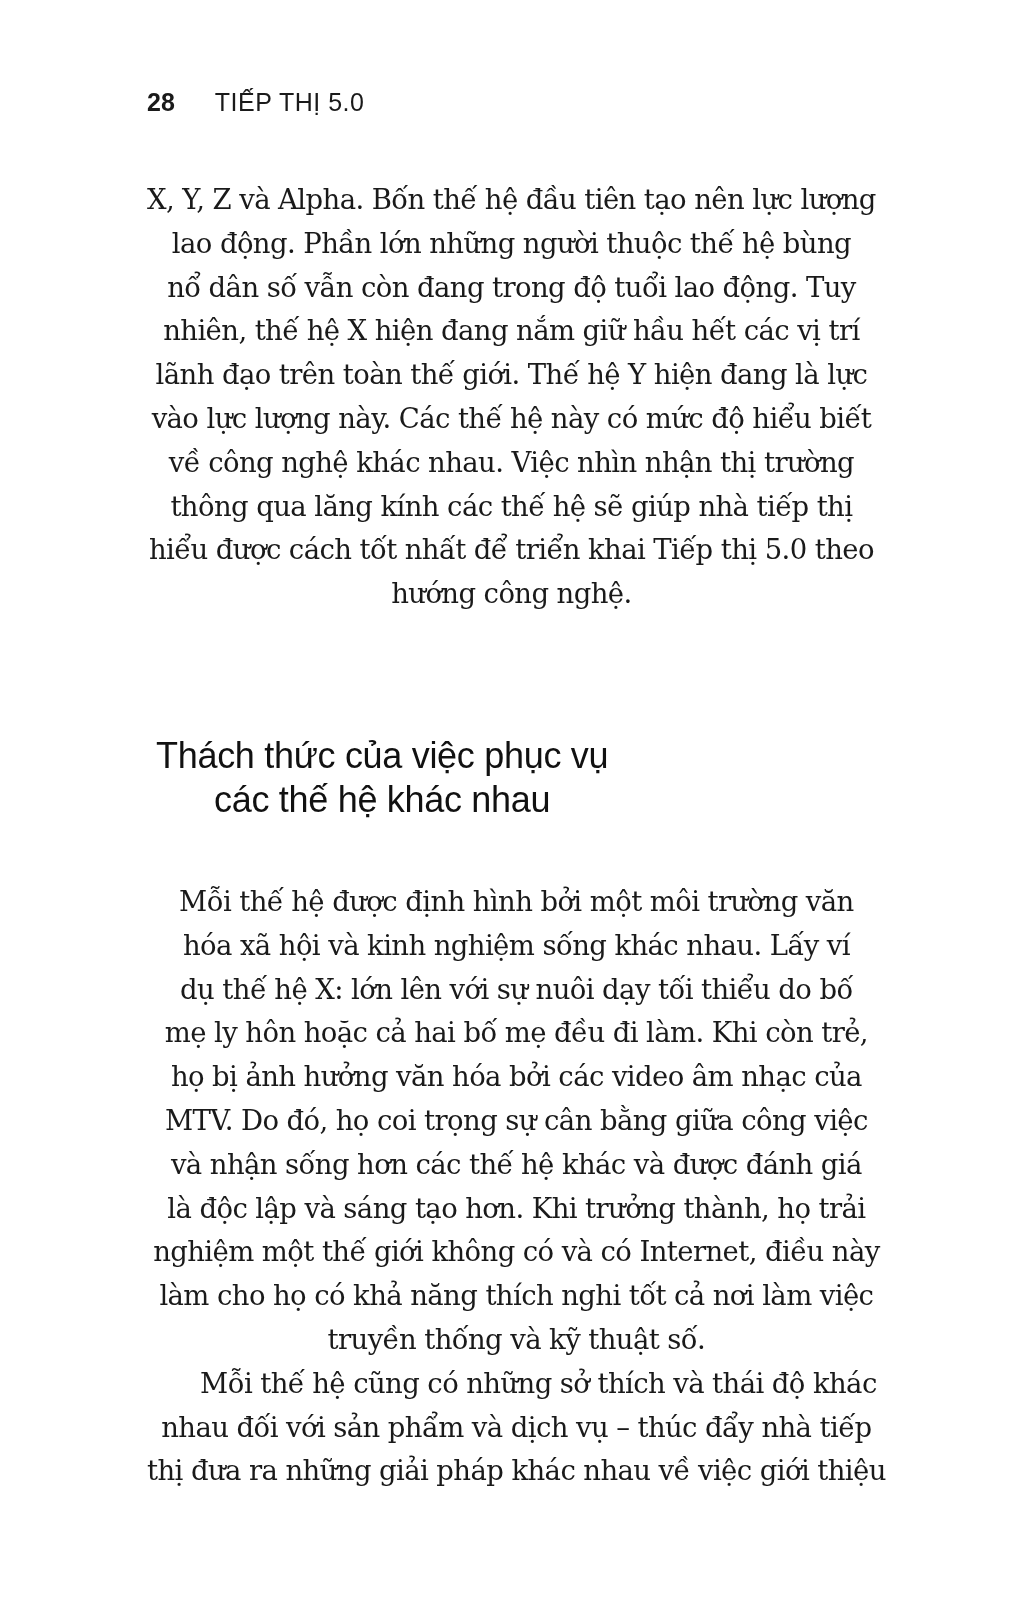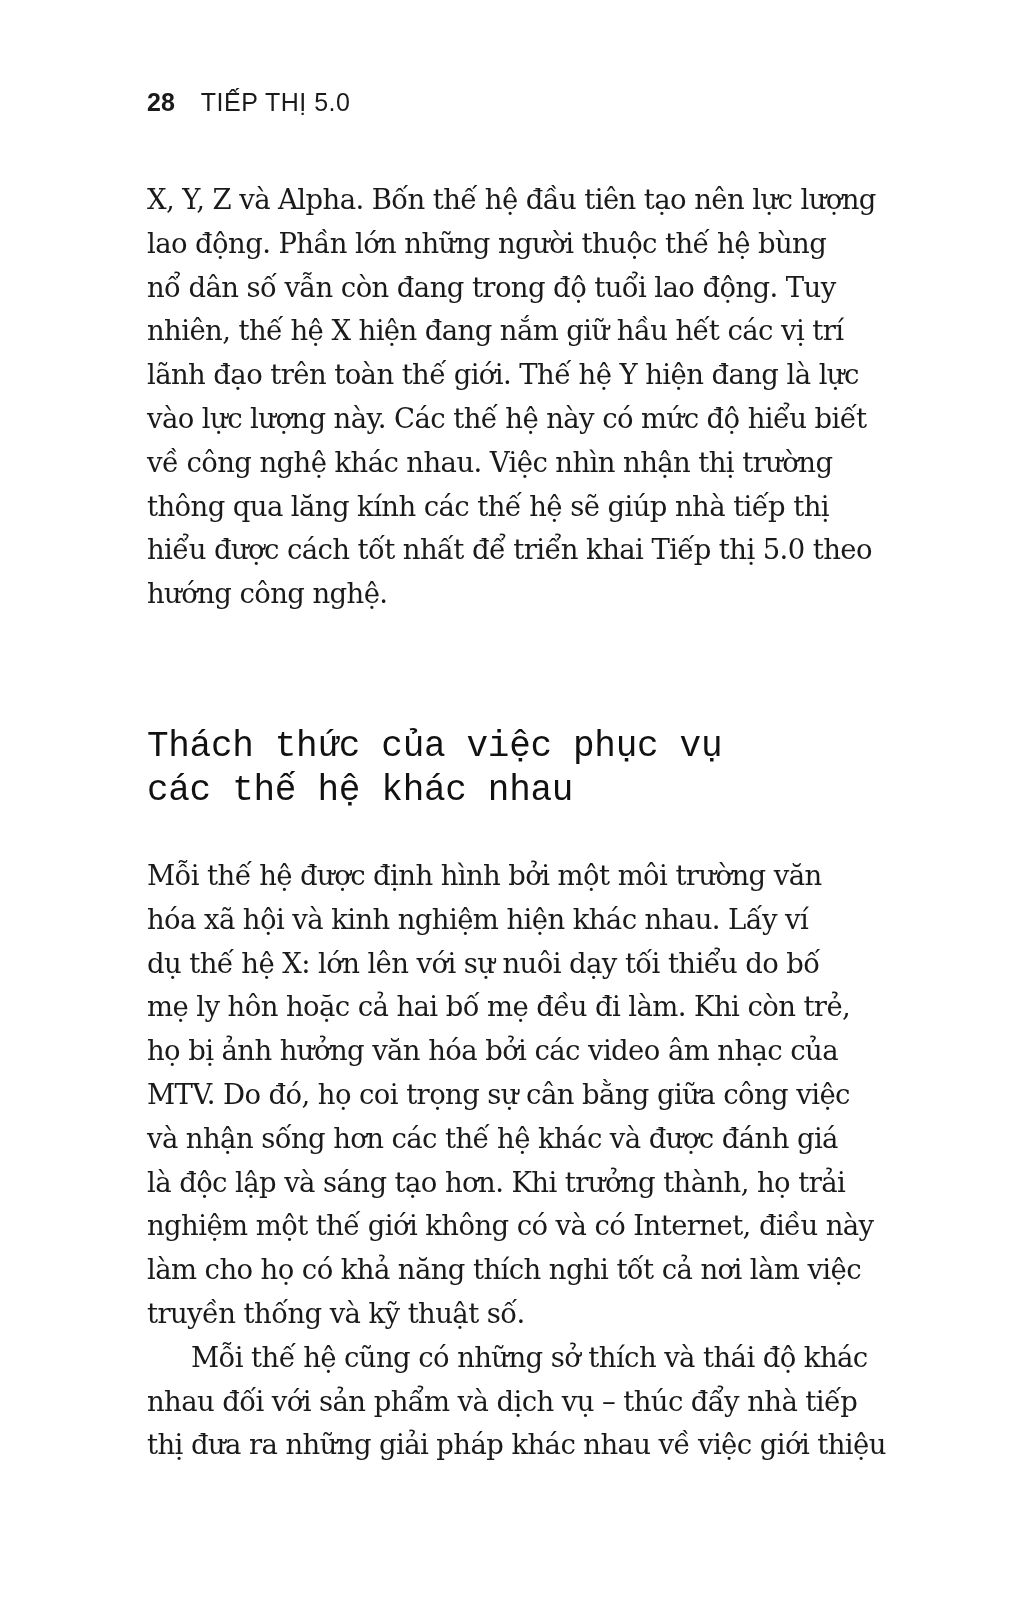--- a/index.html
+++ b/index.html
@@ -1,24 +1,24 @@
 <!DOCTYPE html>
 <html><head>
 <meta charset="utf-8">
 <style>
   html, body { margin: 0; padding: 0; background: #ffffff; }
   body { width: 1024px; height: 1615px; position: relative; overflow: hidden; color: #1a1a1a; }
   .running-head { position: absolute; left: 147px; top: 88px; font-family: "Liberation Sans", sans-serif; font-size: 25px; color: #1a1a1a; display: flex; align-items: baseline; }
-  .page-num { font-weight: bold; margin-right: 26px; }
+  .page-num { font-weight: bold; margin-right: 40px; }
   .book-title { letter-spacing: 0.5px; }
   .text { font-family: "DejaVu Serif", serif; font-size: 27.5px; line-height: 43.8px; color: #1a1a1a; letter-spacing: -0.6px; white-space: nowrap; }
-  .line { display: block; height: 43.8px; }
+  .line { display: block; height: 43.8px; text-align: center; }
   .block1 { position: absolute; left: 147px; top: 178px; }
   .heading { position: absolute; left: 147px; top: 725px; font-family: "Liberation Sans", sans-serif; font-size: 36px; line-height: 44px; color: #111; letter-spacing: -0.3px; }
-  .block2 { position: absolute; left: 147px; top: 854px; }
+  .block2 { position: absolute; left: 147px; top: 880px; }
   .indent { padding-left: 44px; }
 </style>
 </head>
 <body>
 
 <div class="running-head">
   <span class="page-num">28</span>
   <span class="book-title">TIẾP THỊ 5.0</span>
 </div>
 
@@ -28,28 +28,28 @@
   <span class="line">nổ dân số vẫn còn đang trong độ tuổi lao động. Tuy</span>
   <span class="line">nhiên, thế hệ X hiện đang nắm giữ hầu hết các vị trí</span>
   <span class="line">lãnh đạo trên toàn thế giới. Thế hệ Y hiện đang là lực</span>
   <span class="line">vào lực lượng này. Các thế hệ này có mức độ hiểu biết</span>
   <span class="line">về công nghệ khác nhau. Việc nhìn nhận thị trường</span>
   <span class="line">thông qua lăng kính các thế hệ sẽ giúp nhà tiếp thị</span>
   <span class="line">hiểu được cách tốt nhất để triển khai Tiếp thị 5.0 theo</span>
   <span class="line">hướng công nghệ.</span>
 </div>
 
-<h2 class="heading" style="margin:0;font-weight:normal;font-family:Liberation Mono, monospace;">
+<h2 class="heading" style="margin:9px;font-weight:normal;">
   <span class="line" style="height:44px;display:block;">Thách thức của việc phục vụ</span>
   <span class="line" style="height:44px;display:block;">các thế hệ khác nhau</span>
 </h2>
 
 <div class="text block2">
   <span class="line">Mỗi thế hệ được định hình bởi một môi trường văn</span>
-  <span class="line">hóa xã hội và kinh nghiệm hiện khác nhau. Lấy ví</span>
+  <span class="line">hóa xã hội và kinh nghiệm sống khác nhau. Lấy ví</span>
   <span class="line">dụ thế hệ X: lớn lên với sự nuôi dạy tối thiểu do bố</span>
   <span class="line">mẹ ly hôn hoặc cả hai bố mẹ đều đi làm. Khi còn trẻ,</span>
   <span class="line">họ bị ảnh hưởng văn hóa bởi các video âm nhạc của</span>
   <span class="line">MTV. Do đó, họ coi trọng sự cân bằng giữa công việc</span>
   <span class="line">và nhận sống hơn các thế hệ khác và được đánh giá</span>
   <span class="line">là độc lập và sáng tạo hơn. Khi trưởng thành, họ trải</span>
   <span class="line">nghiệm một thế giới không có và có Internet, điều này</span>
   <span class="line">làm cho họ có khả năng thích nghi tốt cả nơi làm việc</span>
   <span class="line">truyền thống và kỹ thuật số.</span>
   <span class="line indent">Mỗi thế hệ cũng có những sở thích và thái độ khác</span>

